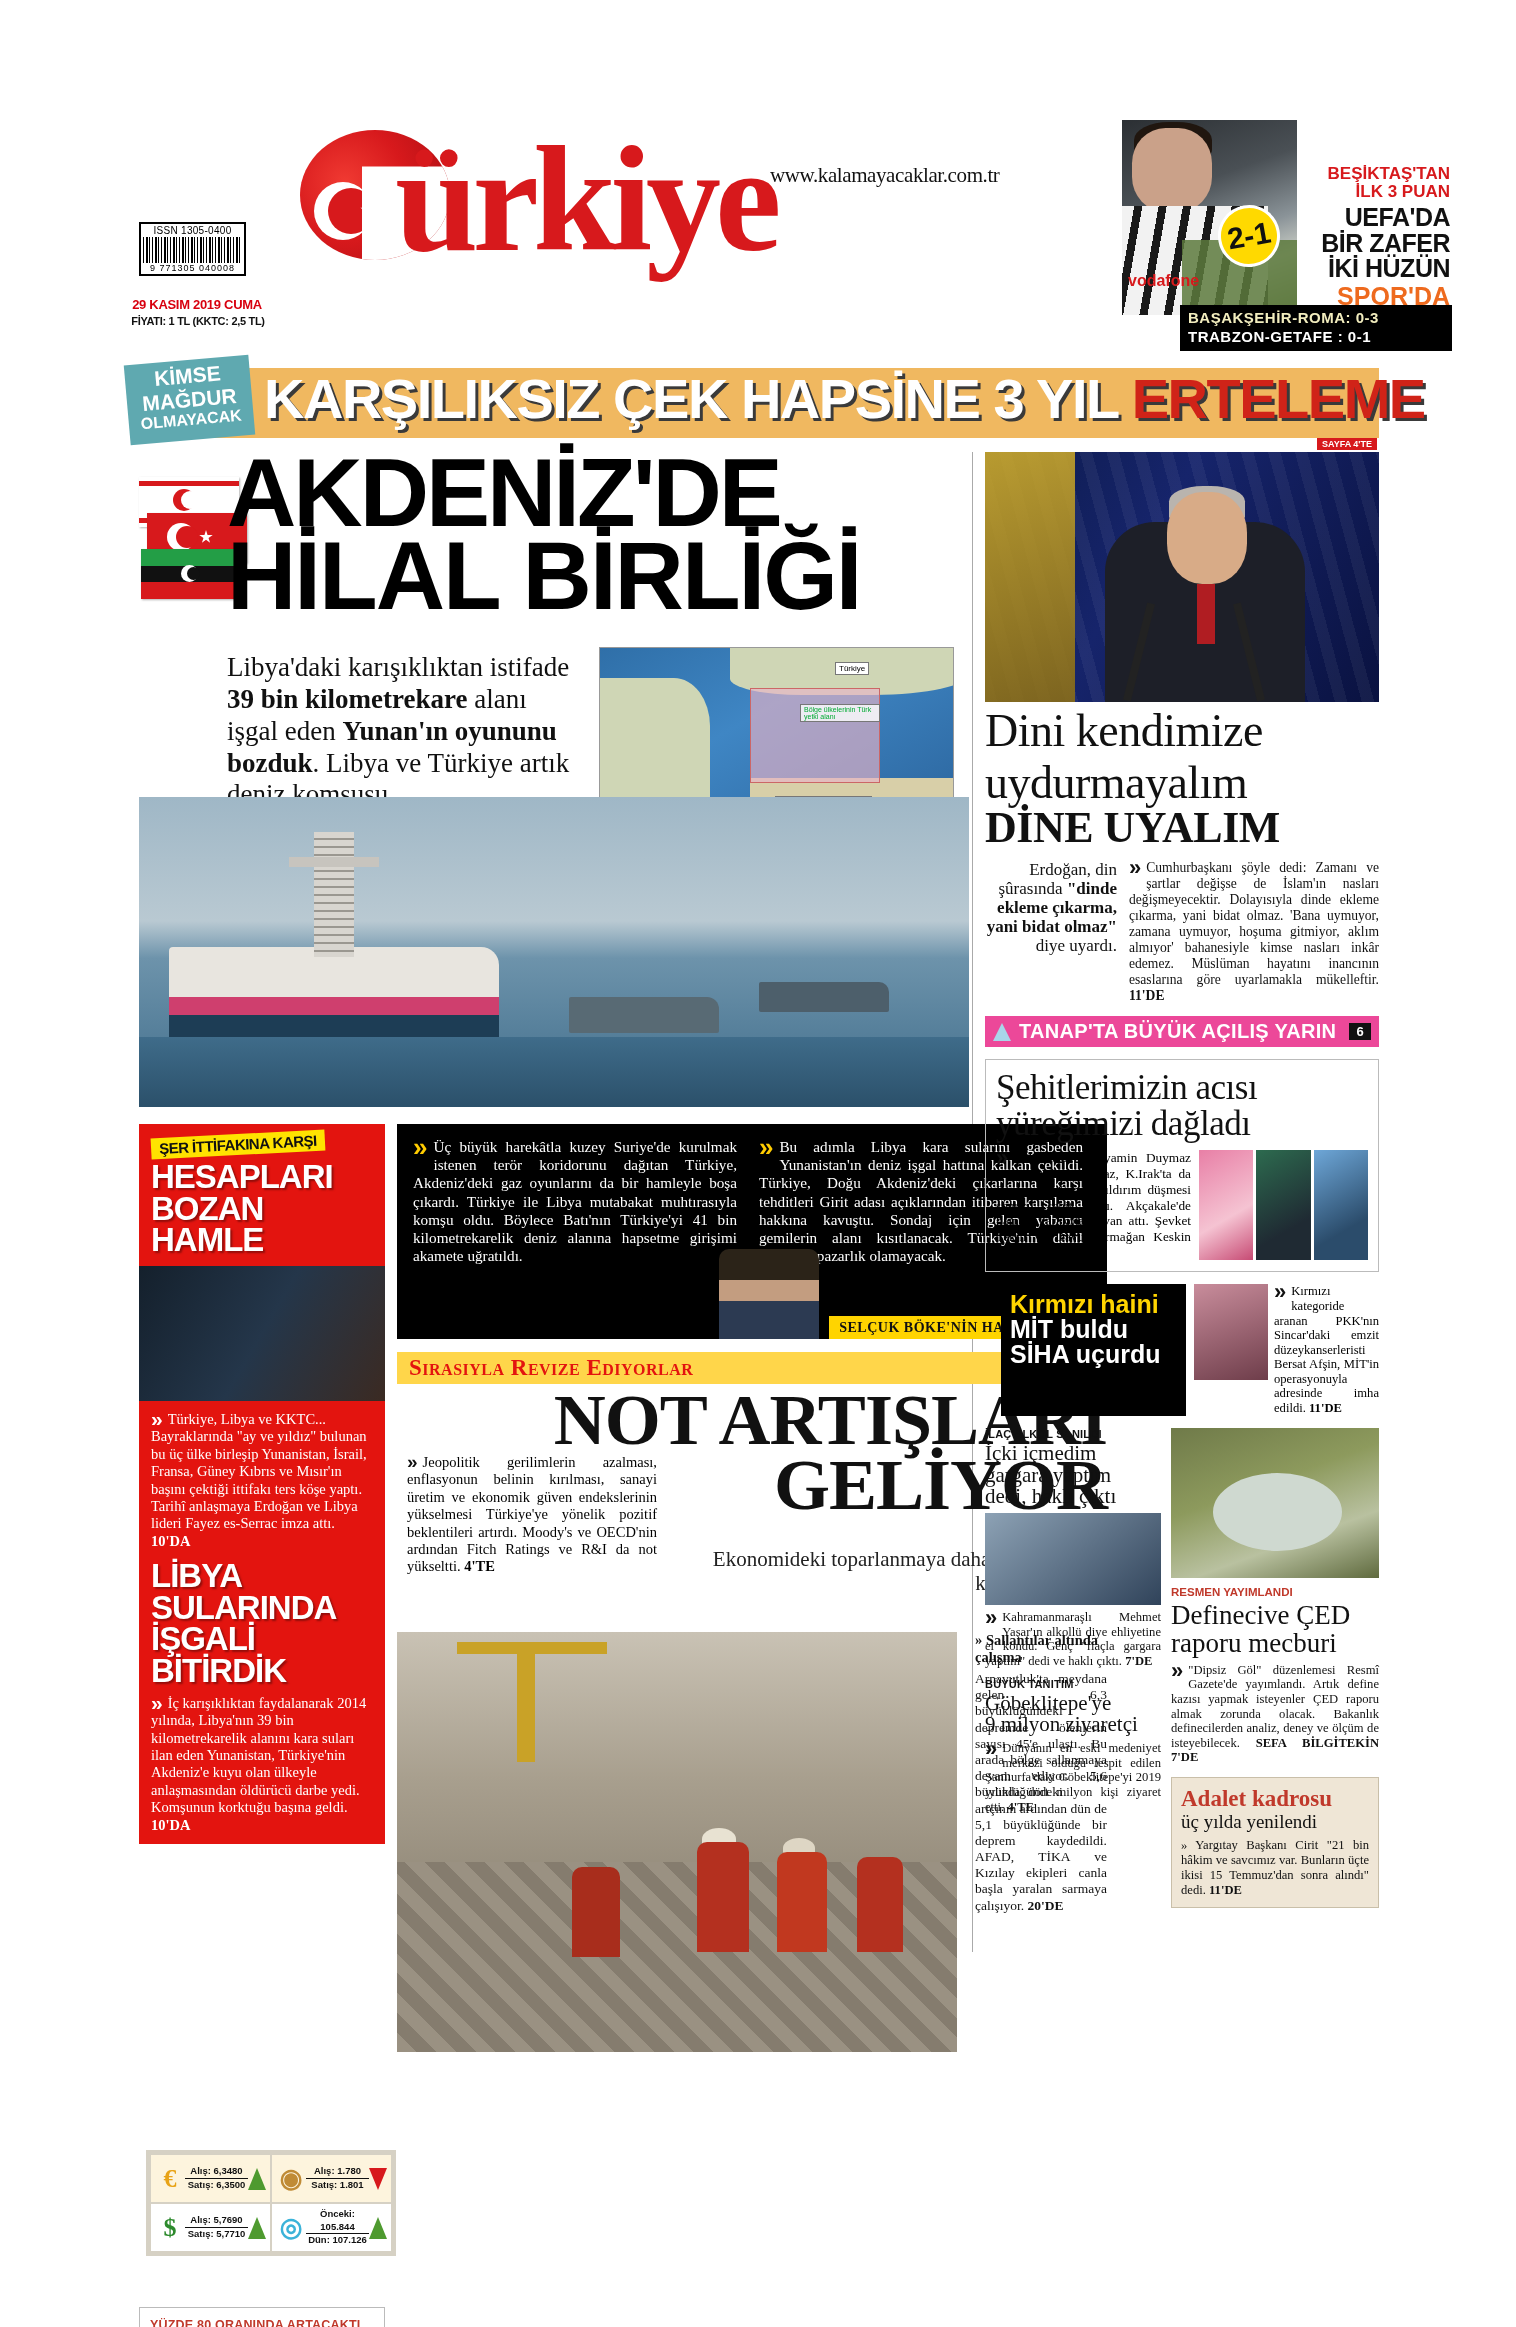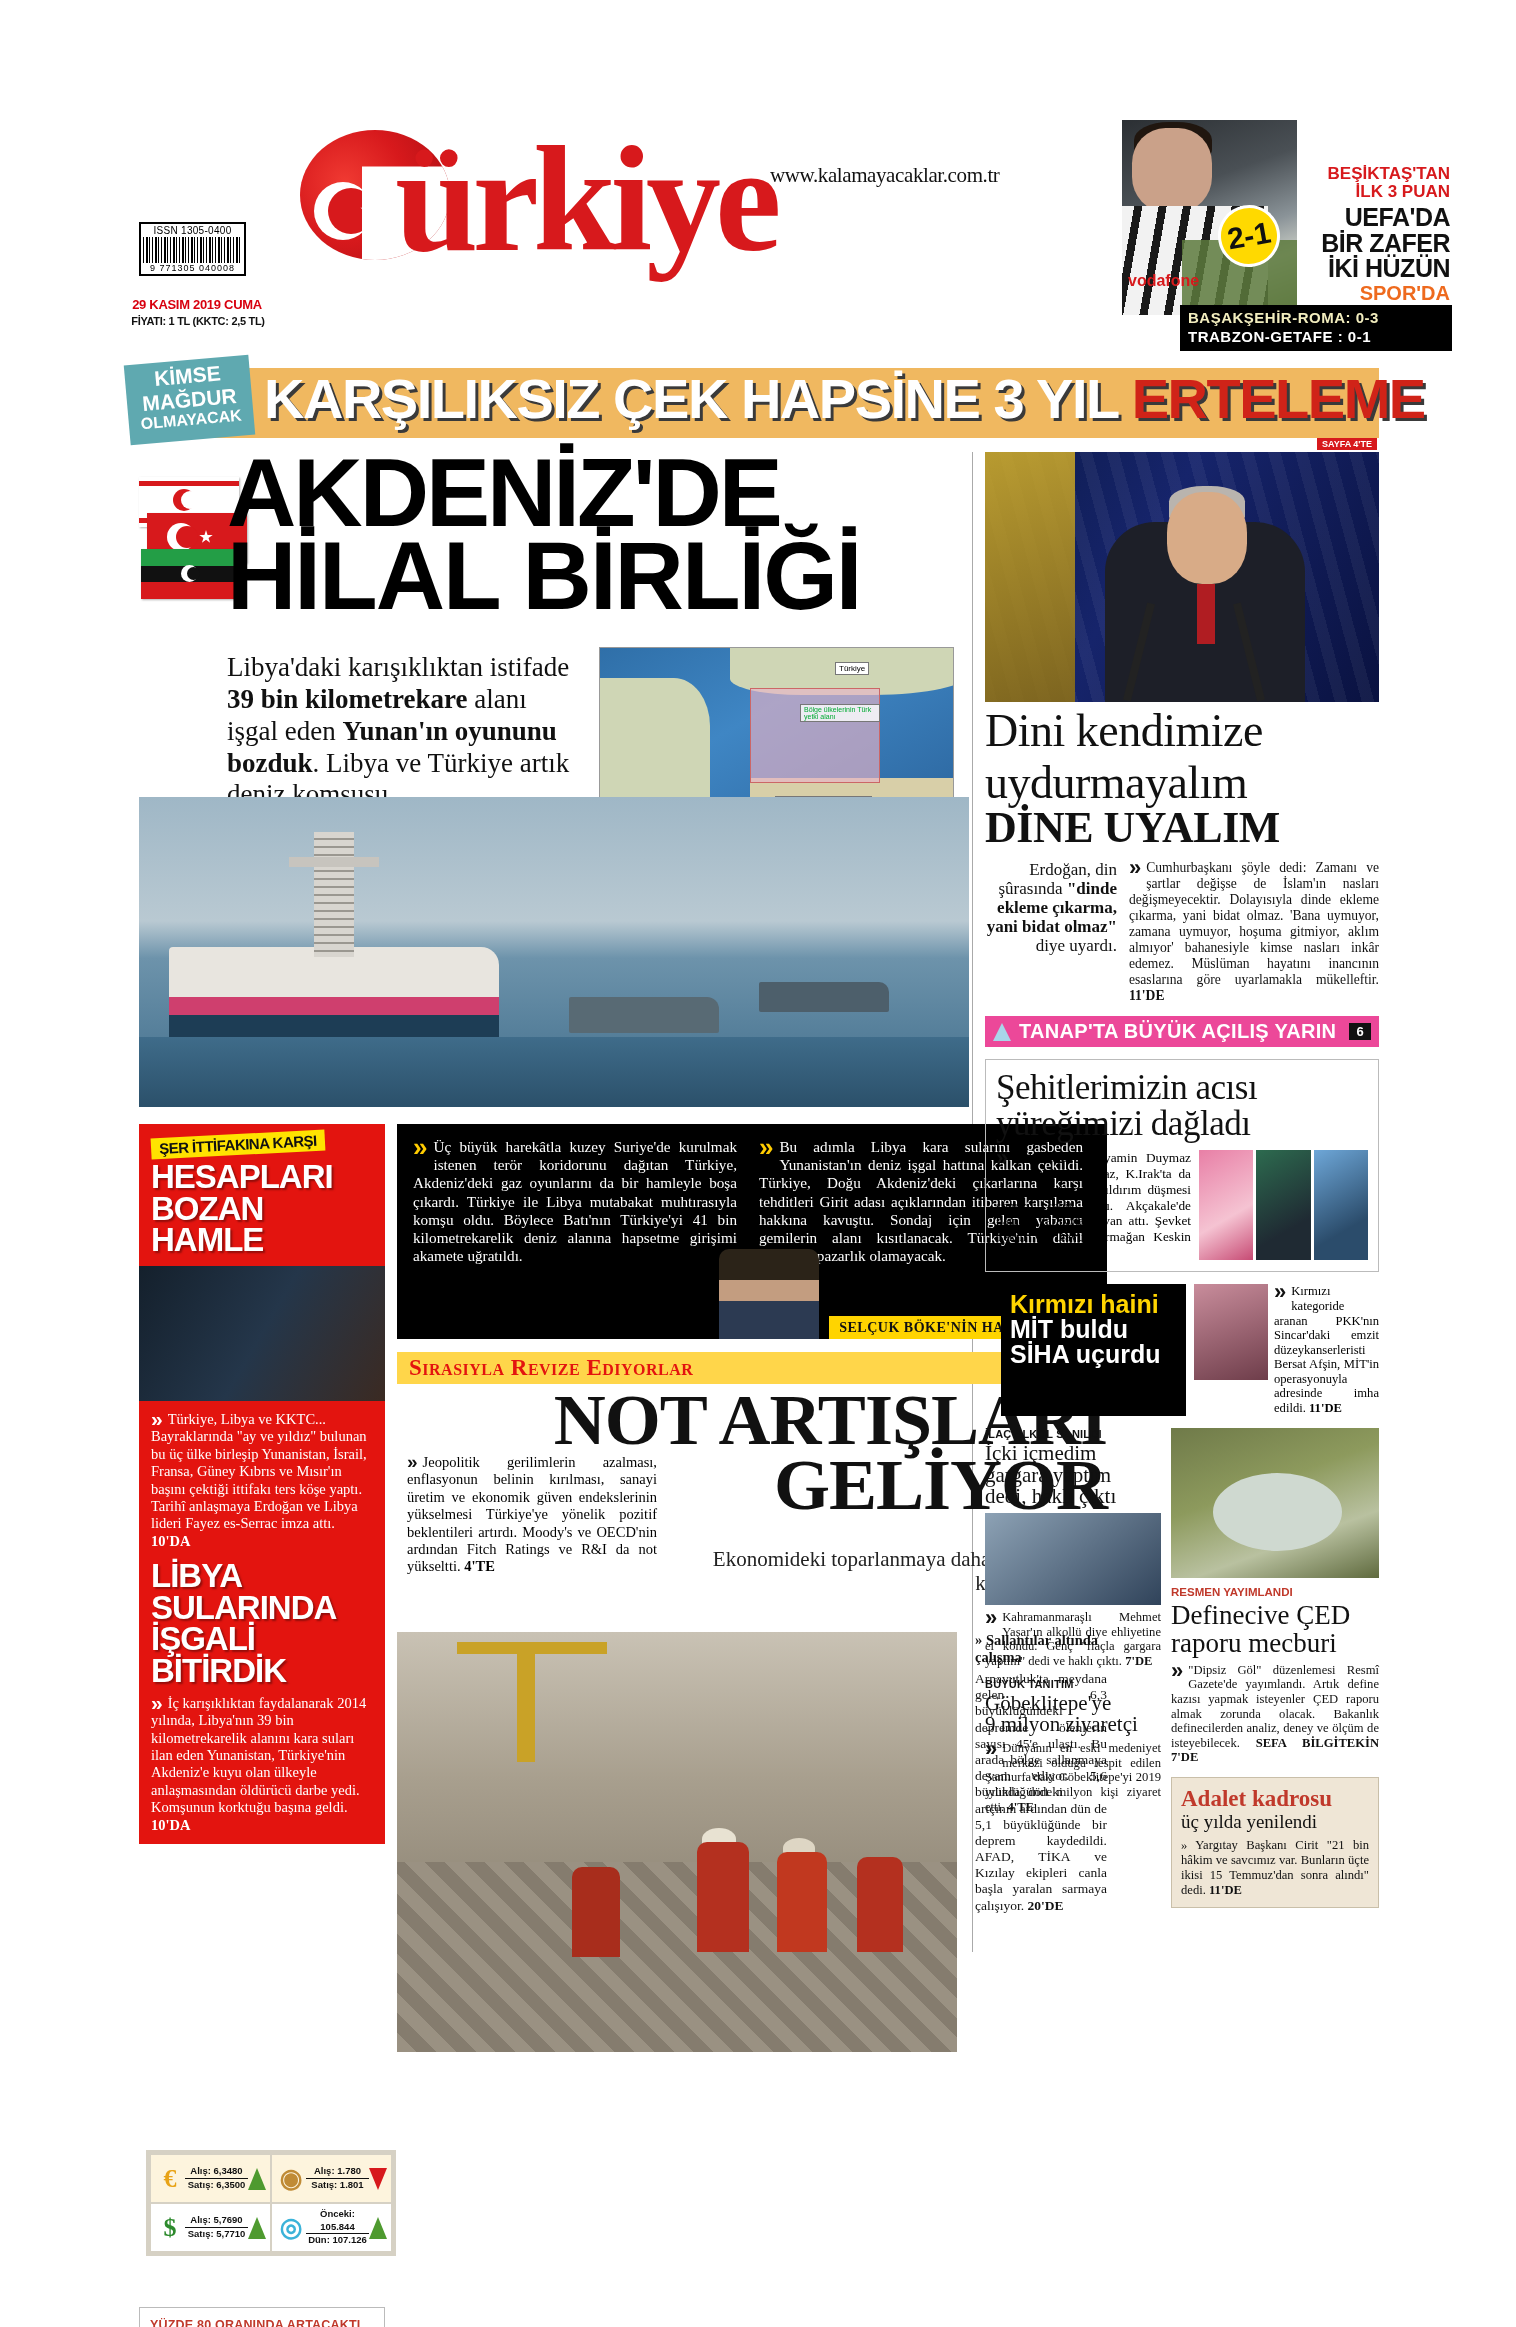--- a/index.html
+++ b/index.html
@@ -86,21 +86,21 @@
     background:#ffd900; border:3px solid #fff;
     display:flex; align-items:center; justify-content:center;
     font-family:"Liberation Sans",sans-serif; font-weight:bold; font-size:30px; color:#111;
     transform: rotate(-10deg); z-index:5;
   }
   .sp-l1 { position:absolute; left:1255px; top:165px; width:195px; text-align:right;
     font-family:"Liberation Sans",sans-serif; font-weight:bold; font-size:17px; color:#d7191c; line-height:1.05; }
   .sp-l2 { position:absolute; left:1255px; top:205px; width:195px; text-align:right;
     font-family:"Liberation Sans",sans-serif; font-weight:bold; font-size:25px; color:#111; line-height:1.02; letter-spacing:-0.5px;}
   .sp-spor { position:absolute; left:1255px; top:282px; width:195px; text-align:right;
-    font-family:"Liberation Sans",sans-serif; font-weight:bold; font-size:20px; color:#ee6a1e; }
+    font-family:"Liberation Sans",sans-serif; font-weight:bold; font-size:25px; color:#ee6a1e; }
   .scores-box {
     position:absolute; left:1180px; top:305px; width:272px; background:#000; color:#fff;
     padding:4px 8px; font-family:"Liberation Sans",sans-serif; font-weight:bold; font-size:15px;
     letter-spacing:0.5px; line-height:1.25;
   }
   .scores-box .s1 { color:#f2edbe; }
   .scores-box .s2 { color:#ffffff; }
 
   
   .banner {

